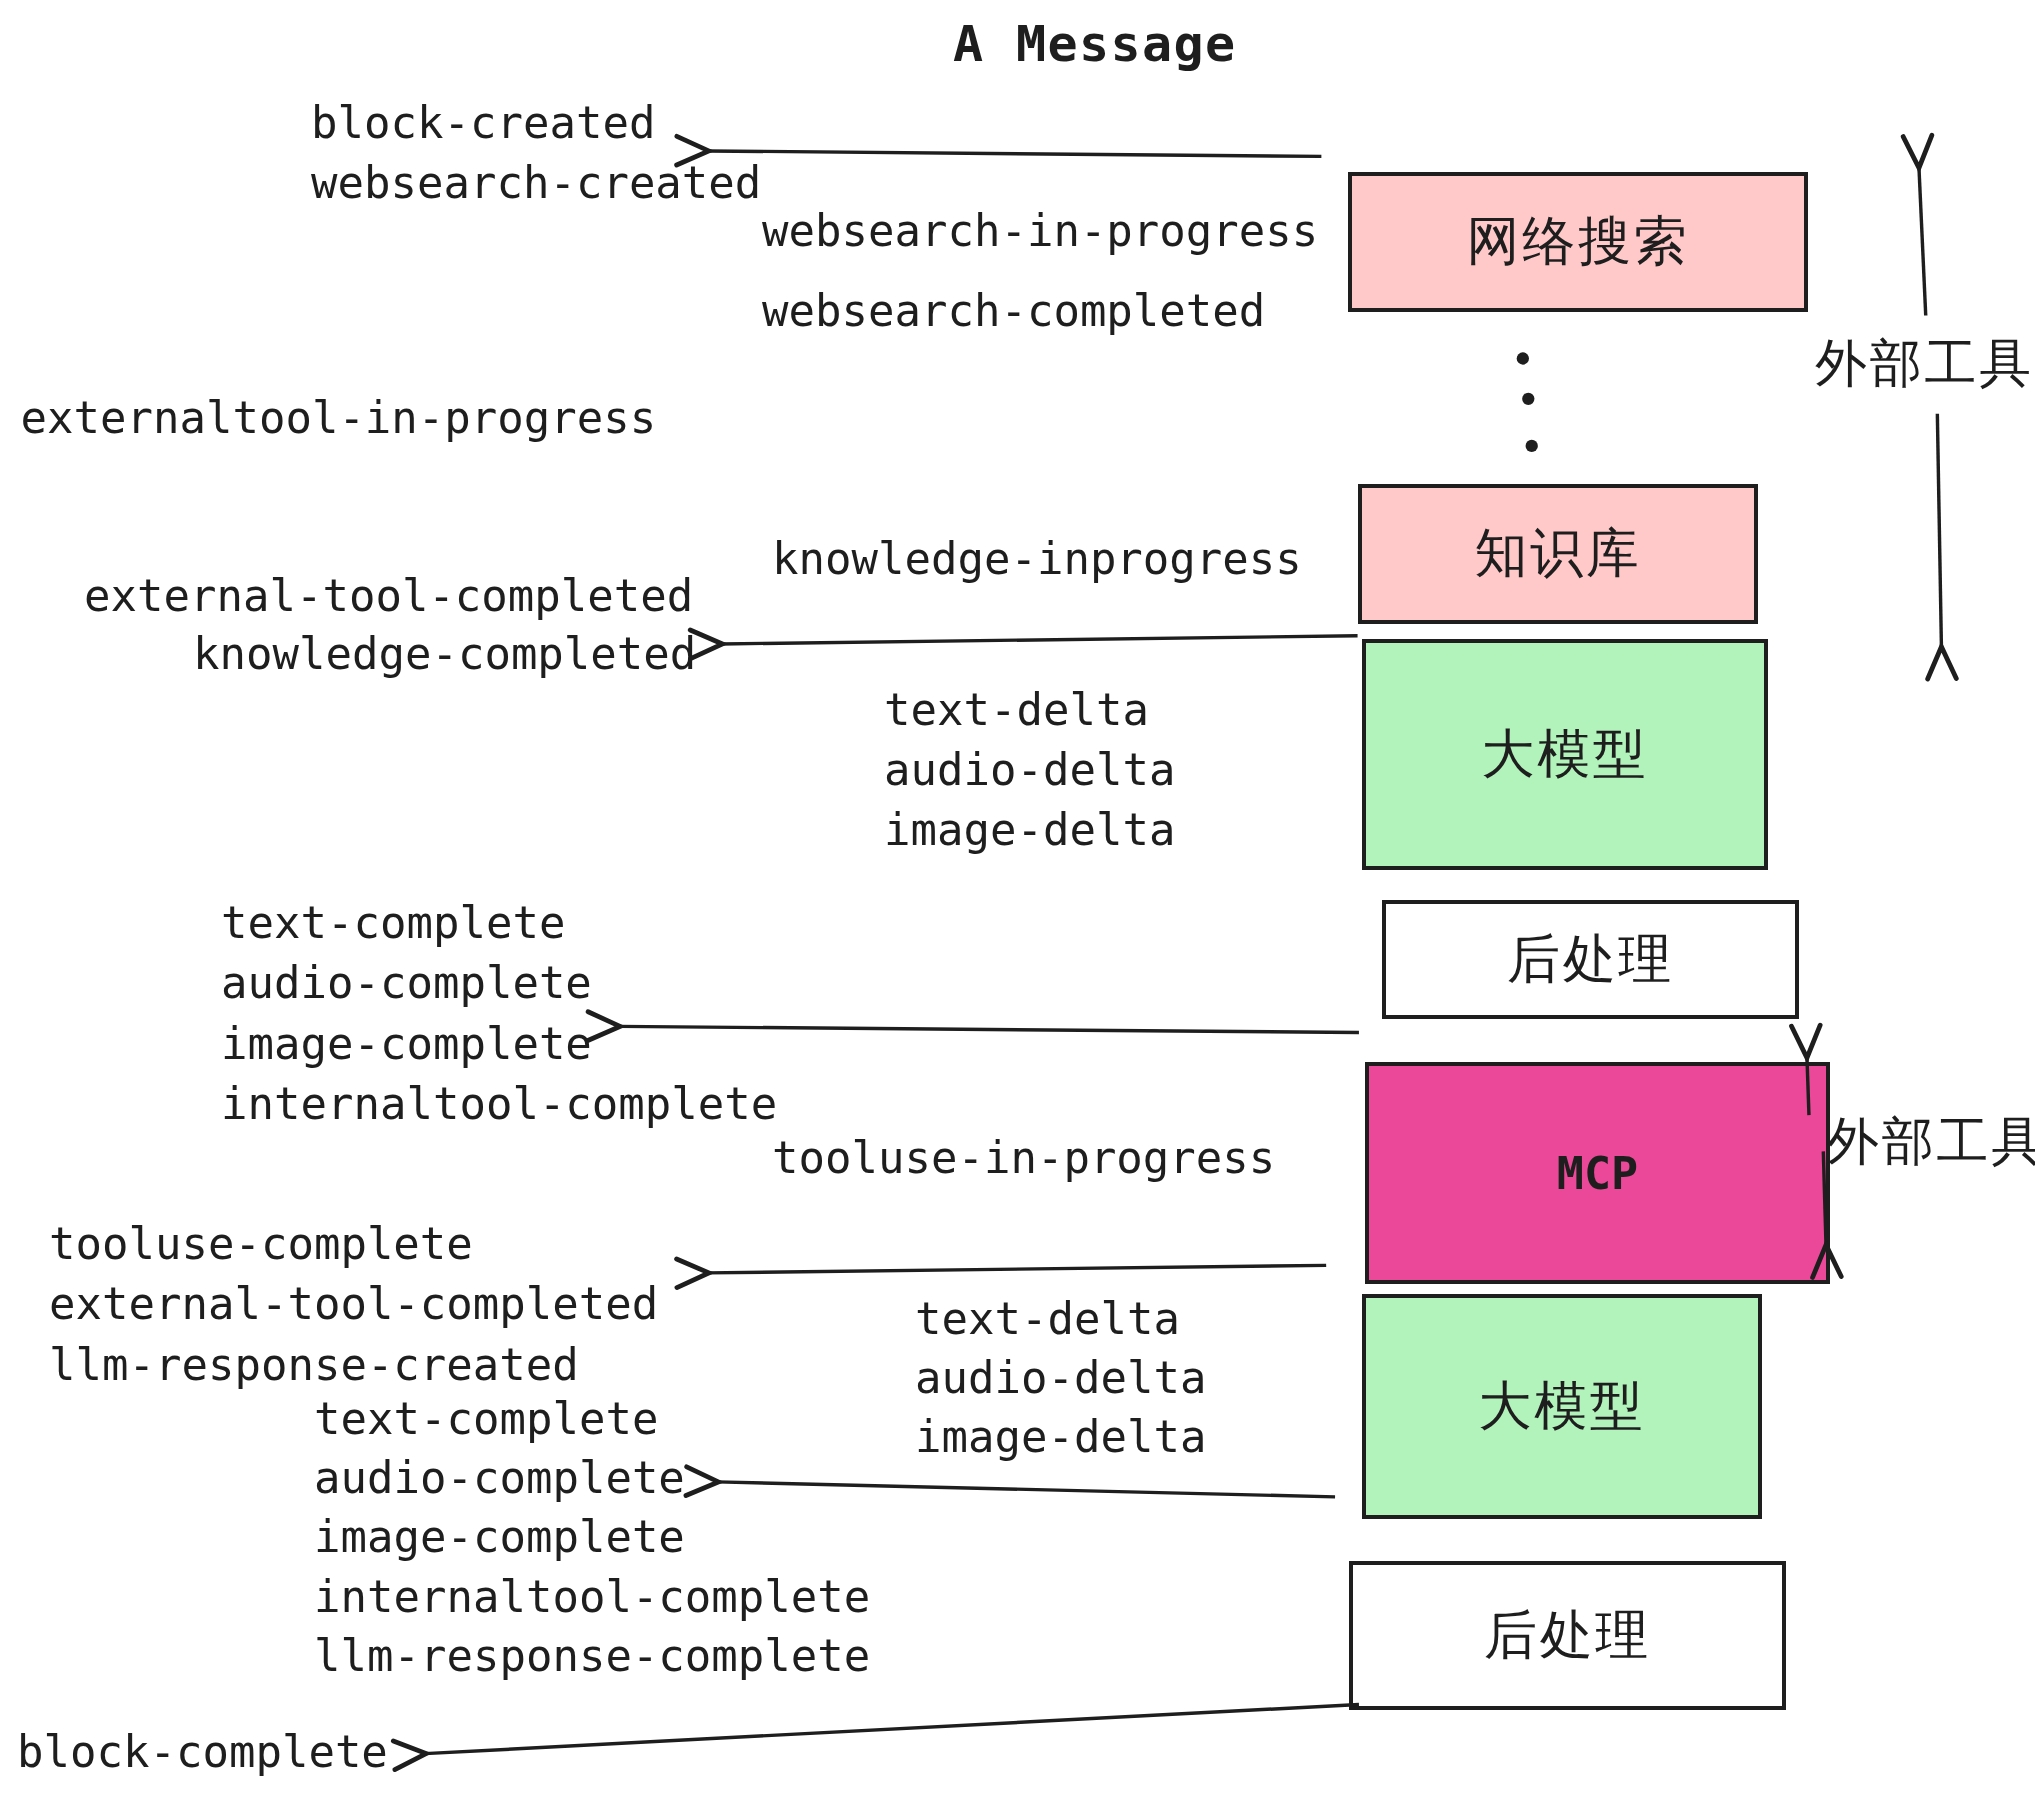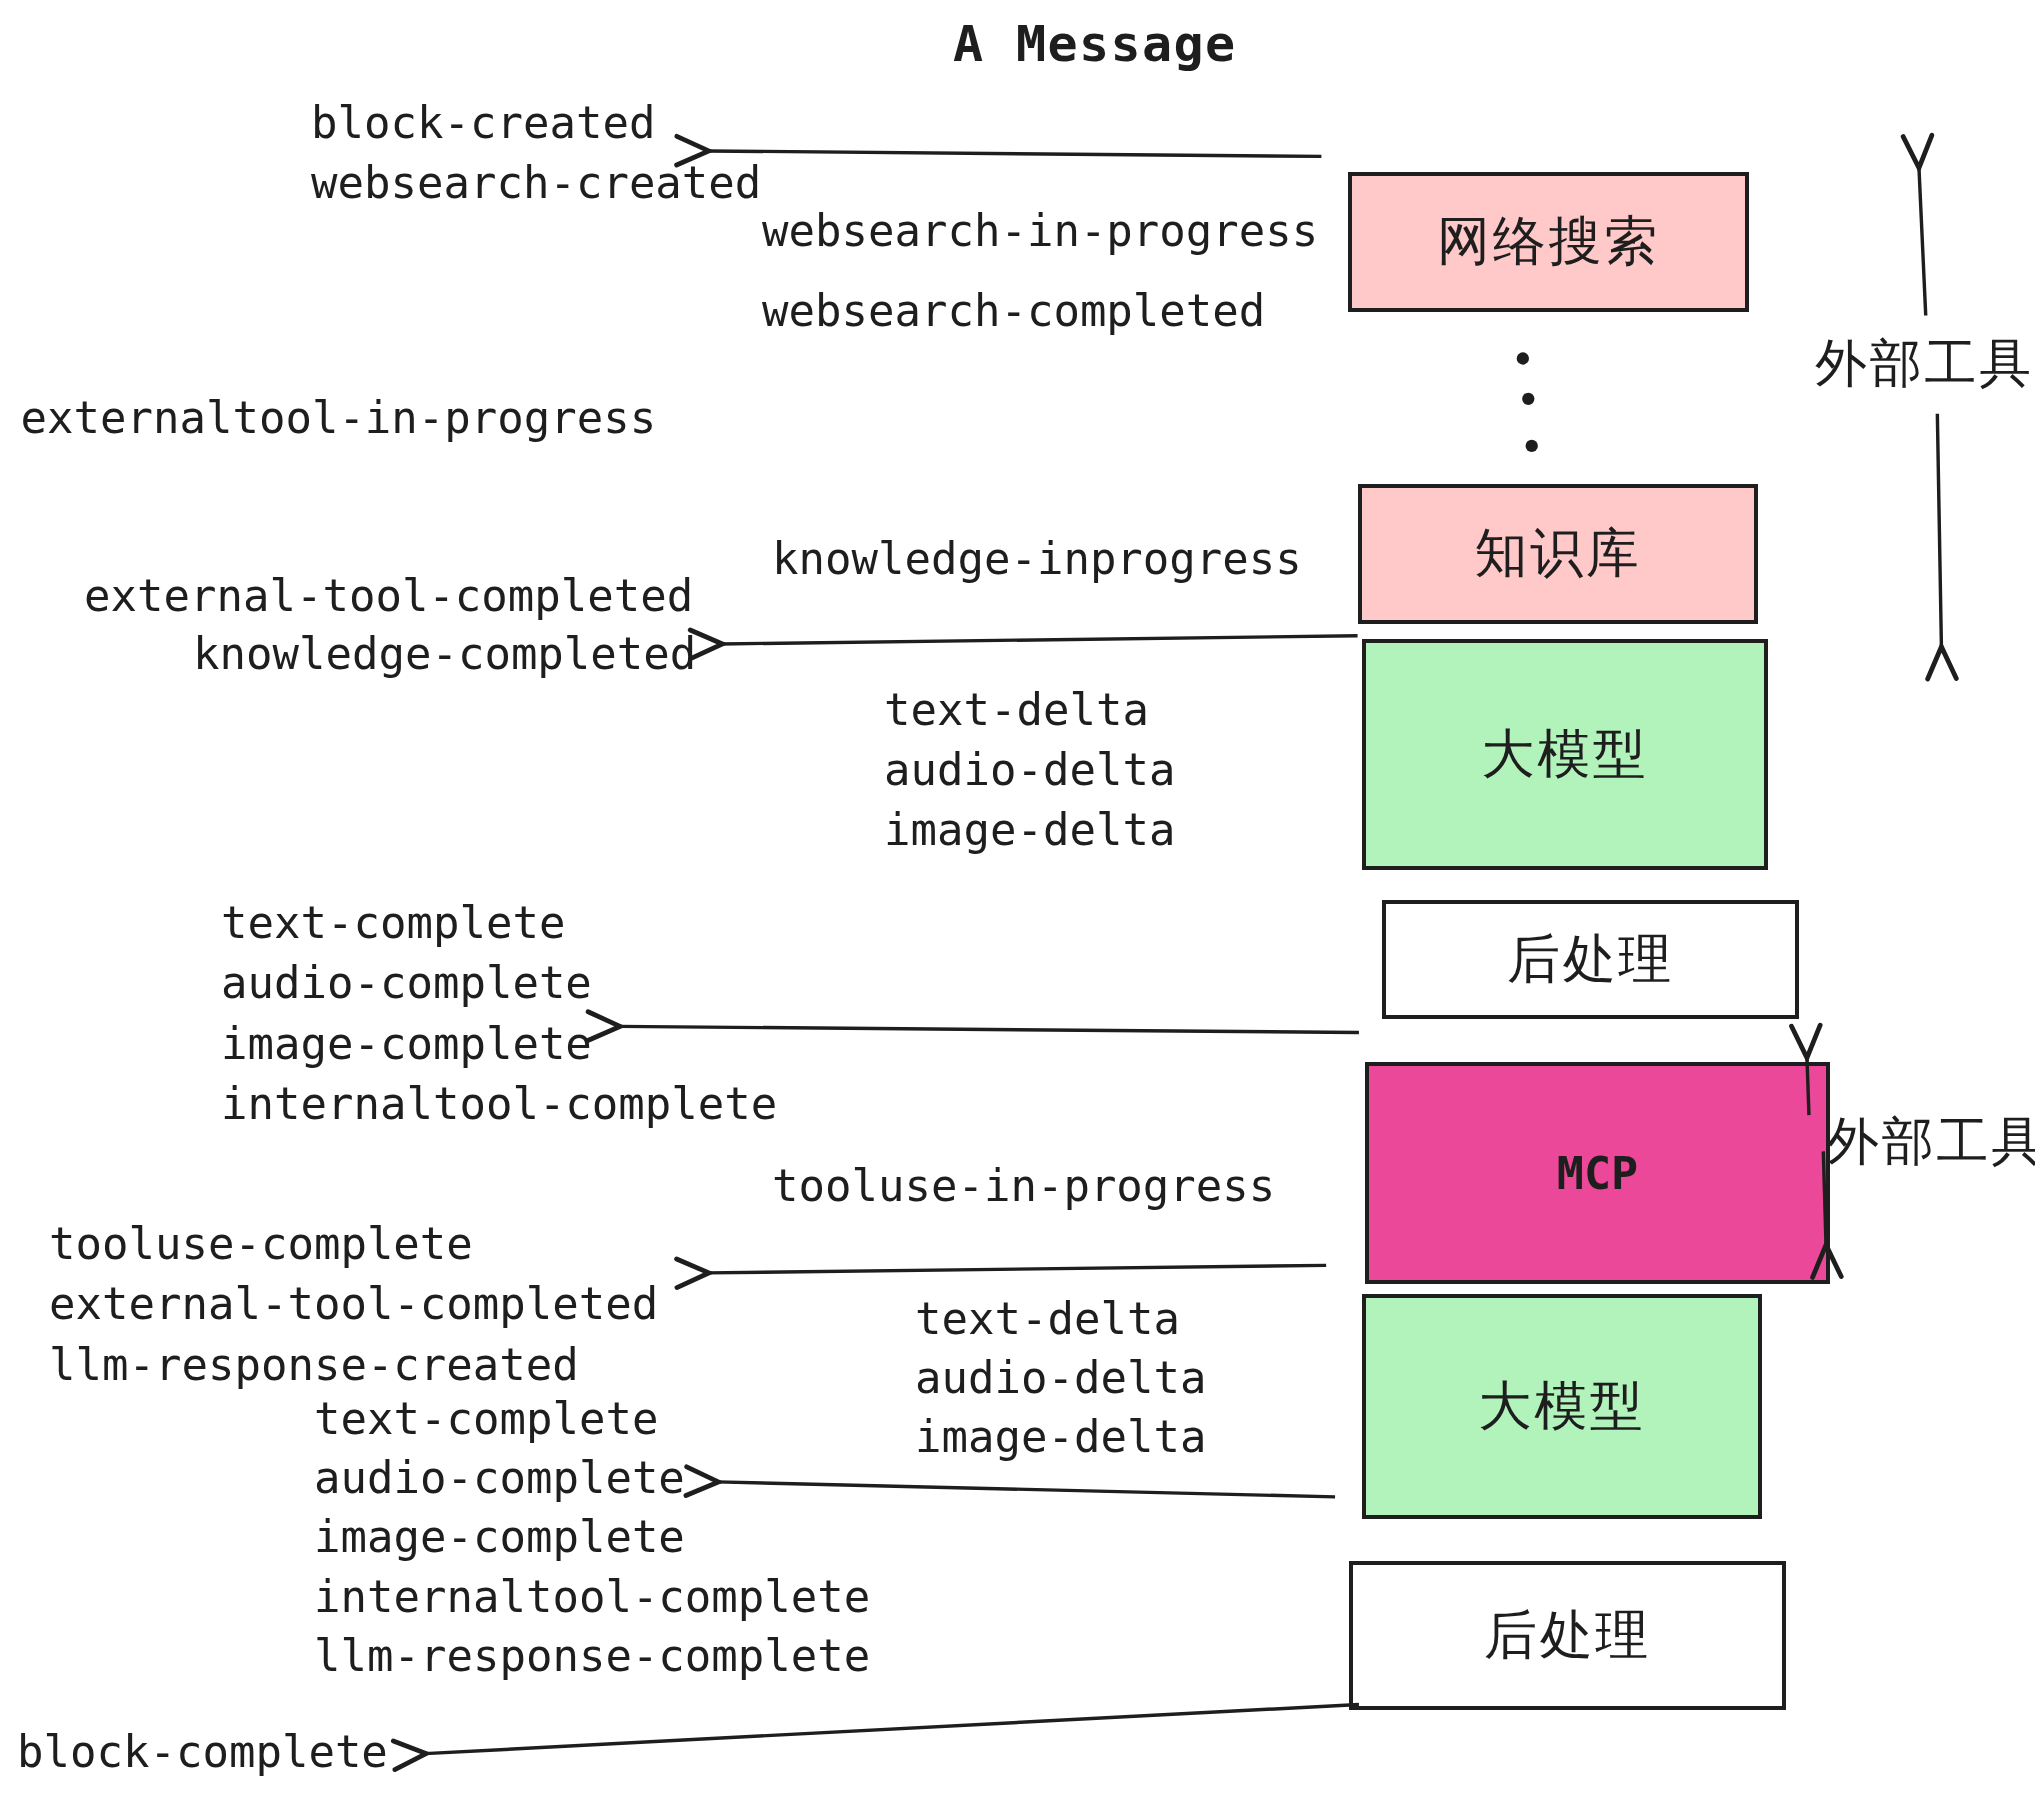--- a/index.html
+++ b/index.html
@@ -52,39 +52,39 @@
 
   <div class="evt" style="left:884px;top:680px;">text-delta</div>
   <div class="evt" style="left:884px;top:740px;">audio-delta</div>
   <div class="evt" style="left:884px;top:800px;">image-delta</div>
 
   <div class="evt" style="left:221px;top:893px;">text-complete</div>
   <div class="evt" style="left:221px;top:953px;">audio-complete</div>
   <div class="evt" style="left:221px;top:1014px;">image-complete</div>
   <div class="evt" style="left:221px;top:1074px;">internaltool-complete</div>
 
-  <div class="evt" style="left:772px;top:1128px;margin-top:28px;">tooluse-in-progress</div>
+  <div class="evt" style="left:772px;top:1128px;">tooluse-in-progress</div>
 
   <div class="evt" style="left:49px;top:1214px;">tooluse-complete</div>
   <div class="evt" style="left:49px;top:1274px;">external-tool-completed</div>
   <div class="evt" style="left:49px;top:1335px;">llm-response-created</div>
 
   <div class="evt" style="left:314px;top:1389px;">text-complete</div>
   <div class="evt" style="left:314px;top:1448px;">audio-complete</div>
   <div class="evt" style="left:314px;top:1507px;">image-complete</div>
   <div class="evt" style="left:314px;top:1567px;">internaltool-complete</div>
   <div class="evt" style="left:314px;top:1626px;">llm-response-complete</div>
 
   <div class="evt" style="left:915px;top:1289px;">text-delta</div>
   <div class="evt" style="left:915px;top:1348px;">audio-delta</div>
   <div class="evt" style="left:915px;top:1407px;">image-delta</div>
 
   <div class="evt" style="left:17px;top:1722px;">block-complete</div>
 
-  <div class="box" style="left: 1348px; top: 172px; width: 401px; height: 140px; background-color: rgb(255, 201, 201);">
+  <div class="box" style="left: 1348px; top: 172px; width: 460px; height: 140px; background-color: rgb(255, 201, 201);">
     <span class="zh">网络搜索</span>
   </div>
 
   <div class="box" style="left: 1358px; top: 484px; width: 400px; height: 140px; background-color: rgb(255, 201, 201);">
     <span class="zh">知识库</span>
   </div>
 
   <div class="box" style="left: 1362px; top: 639px; width: 406px; height: 231px; background-color: rgb(178, 242, 187);">
     <span class="zh">大模型</span>
   </div>

